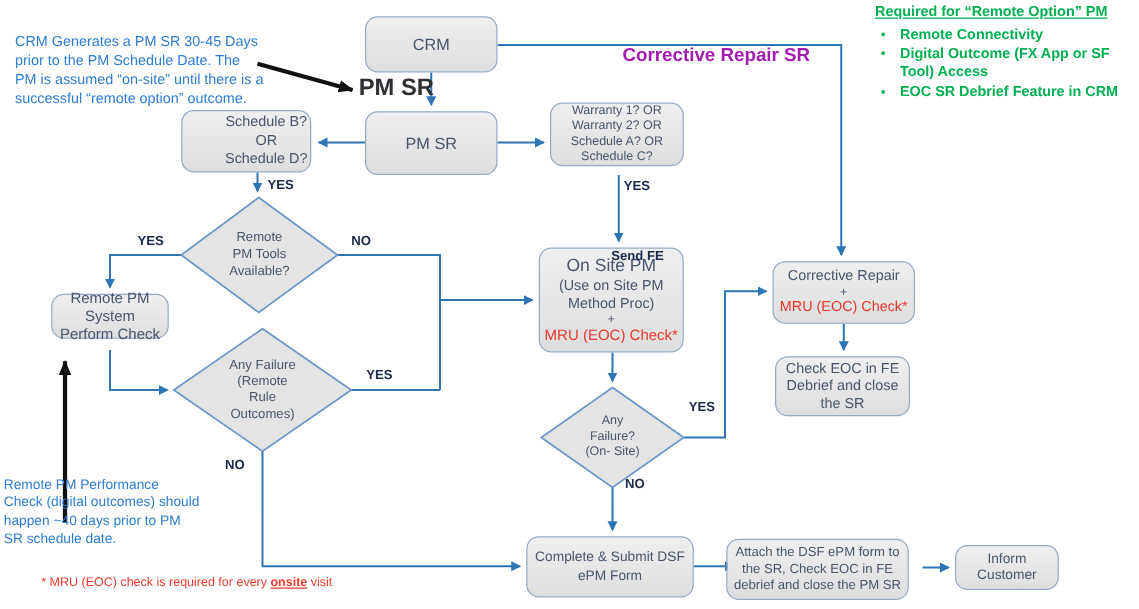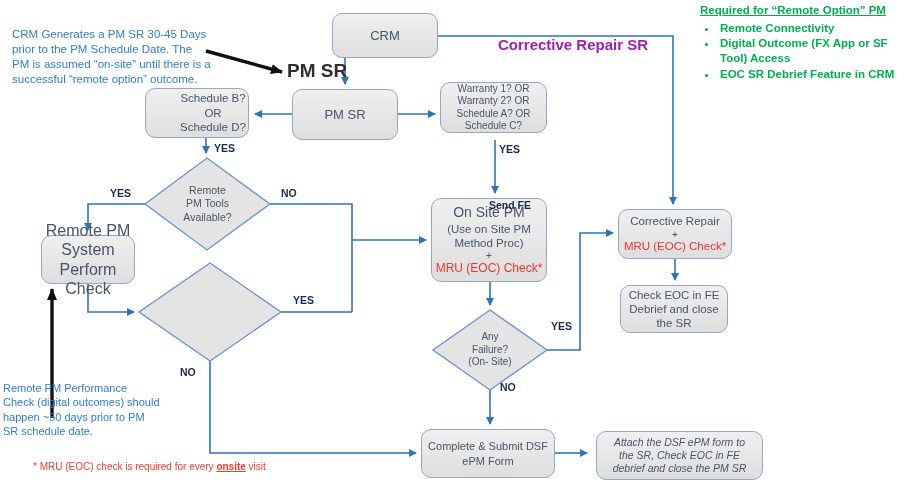--- a/index.html
+++ b/index.html
@@ -27,32 +27,32 @@
   .green-note ul{margin:3px 0 0 0;padding-left:26px;list-style:disc;}
   .green-note li{padding-left:2px;margin-bottom:1px;}
 
   .footnote{position:absolute;left:33px;top:461px;font-size:10px;color:#f03c2e;}
   .fn-em{font-weight:bold;text-decoration:underline;}
 
   .red-line{color:#e8392e;}
   .plus-line{font-size:10px;line-height:1.1;color:#47556a;}
 
   
-  #crm       {left:292px;top:13px;width:106px;height:45px;font-size:13px;margin-left:40px;}
+  #crm       {left:292px;top:13px;width:106px;height:45px;font-size:13px;}
   #pmsr      {left:292px;top:89px;width:106px;height:51px;font-size:13px;}
   #schedbd   {left:145px;top:88px;width:104px;height:50px;font-size:11.5px;line-height:1.3;padding-left:32px;}
   #warranty  {left:440px;top:82px;width:107px;height:51px;font-size:10px;line-height:1.22;}
-  #remsys    {left:41px;top:235px;width:94px;height:49px;font-size:16px;line-height:1.2;}
+  #remsys    {left:41px;top:235px;width:94px;height:36px;font-size:12px;line-height:1.2;}
   #onsite    {left:431px;top:198px;width:116px;height:84px;font-size:11.5px;line-height:1.22;}
   #onsite .t {font-size:14px;margin-bottom:1px;}
   #onsite .chk{font-size:12px;}
   #correp    {left:618px;top:209px;width:114px;height:50px;font-size:11.5px;line-height:1.15;}
   #chkeoc    {left:620px;top:285px;width:108px;height:48px;font-size:11.5px;line-height:1.22;}
   #complete  {left:421px;top:429px;width:134px;height:49px;font-size:11px;line-height:1.3;}
-  #attach    {left:596px;top:431px;width:167px;height:49px;font-size:10.5px;line-height:1.25;font-style:italic;}
+  #attach    {left:581px;top:431px;width:146px;height:49px;font-size:10.5px;line-height:1.25;}
   #inform    {left:764px;top:436px;width:83px;height:36px;font-size:11px;line-height:1.2;}
 
   #d-tools   {left:145px;top:158px;width:125px;height:92px;font-size:10.5px;line-height:1.25;}
   #d-frem    {left:139px;top:263px;width:142px;height:98px;font-size:10.5px;line-height:1.25;}
   #d-fons    {left:433px;top:310px;width:114px;height:80px;font-size:10px;line-height:1.25;}
 
   
   #note-tl{left:12px;top:27px;width:200px;}
   #note-bl{left:3px;top:381px;width:158px;font-size:11px;}
   #note-br{left:585px;top:381px;width:326px;}
@@ -159,24 +159,32 @@
 Debrief and close
 the SR</span>
   </div>
 
   <div class="box" id="attach">
     <span class="pre">Attach the DSF ePM form to
 the SR, Check EOC in FE
 debrief and close the PM SR</span>
   </div>
 
+  <div class="box" id="inform">
+    <span class="pre">Inform
+Customer</span>
+  </div>
 
   <div class="dtext" id="d-tools">Remote
 PM Tools
 Available?</div>
+  <div class="dtext" id="d-frem">Any Failure
+(Remote
+Rule
+Outcomes)</div>
   <div class="dtext" id="d-fons">Any
 Failure?
 (On- Site)</div>
 
   <div class="edge-label" style="left:214px;top:142px;">YES</div>
   <div class="edge-label" style="left:499px;top:143px;">YES</div>
   <div class="edge-label" style="left:489px;top:175px;margin-top:24px;">Send FE</div>
   <div class="edge-label" style="left:110px;top:187px;">YES</div>
   <div class="edge-label" style="left:281px;top:187px;">NO</div>
   <div class="edge-label" style="left:293px;top:294px;">YES</div>
@@ -188,19 +196,19 @@
 
   <div class="green-note">
     <div class="green-title">Required for “Remote Option” PM</div>
     <ul>
       <li>Remote Connectivity</li>
       <li>Digital Outcome (FX App or SF Tool) Access</li>
       <li>EOC SR Debrief Feature in CRM</li>
     </ul>
   </div>
 
-  <div class="note" id="note-bl">Remote PM Performance Check (digital outcomes) should happen ~50 days prior to PM SR schedule date.</div>
+  <div class="note" id="note-bl">Remote PM Performance Check (digital outcomes) should happen ~40 days prior to PM SR schedule date.</div>
 
   <div class="footnote">
     <span>* MRU (EOC) check is required for every </span><span class="fn-em">onsite</span><span> visit</span>
   </div>
 
 </div>
 
 </body></html>

